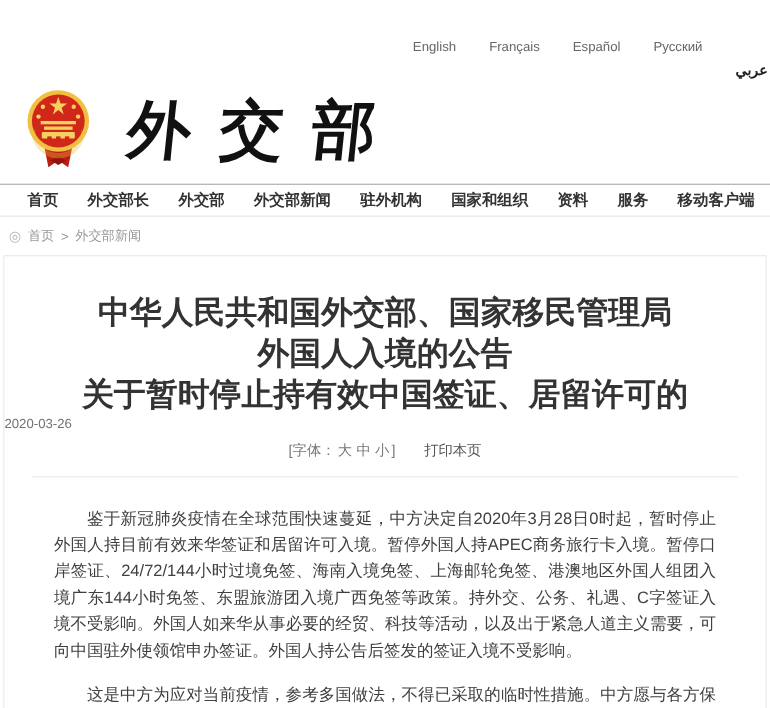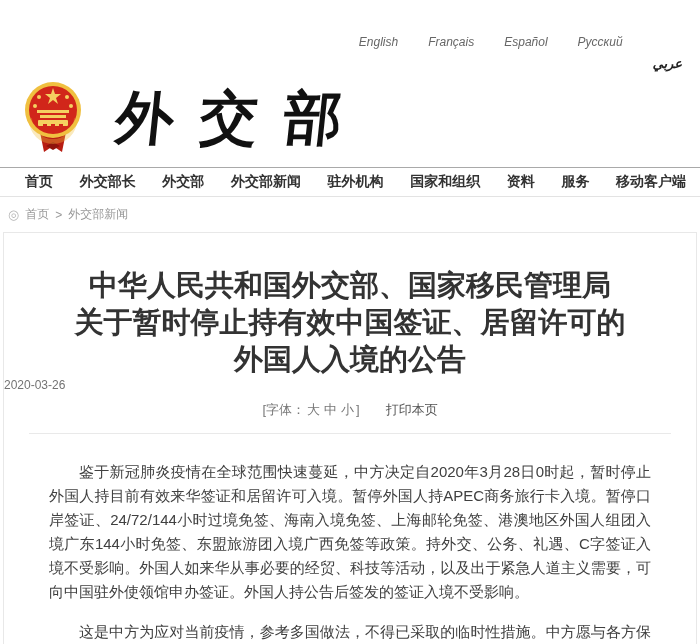--- a/index.html
+++ b/index.html
@@ -10,24 +10,23 @@
     font-family: "Liberation Sans", sans-serif;
     color: #333;
   }
 
   
   .lang-bar {
     display: flex;
     justify-content: flex-end;
     align-items: center;
     gap: 30px;
-    padding: 12px 18px 0 0;
+    padding: 12px 2px 0 0;
     font-size: 12px;
     color: #666;
-    font-style: italic;
   }
   .lang-bar a {
     color: #666;
     text-decoration: none;
     cursor: pointer;
   }
   .lang-bar a.arabic { font-weight: bold; color: #222; font-size: 13px; margin-top: 44px; }
 
   
   .header {
@@ -181,22 +180,22 @@
 <div class="breadcrumb">
   <span class="crumb-icon">◎</span>
   <a>首页</a>
   <span>&gt;</span>
   <span>外交部新闻</span>
 </div>
 
 <div class="article-box">
   <h1 class="article-title">
     <div>中华人民共和国外交部、国家移民管理局</div>
+    <div>外国人入境的公告</div>
     <div>关于暂时停止持有效中国签证、居留许可的</div>
-    <div>外国人入境的公告</div>
   </h1>
 
   <div class="article-date">2020-03-26</div>
 
   <div class="article-toolbar">
     <span>[字体：</span><a class="size-link">大</a><a class="size-link">中</a><a class="size-link">小</a><span>]</span><a class="print-link">打印本页</a>
   </div>
 
   <hr class="title-divider">
 

